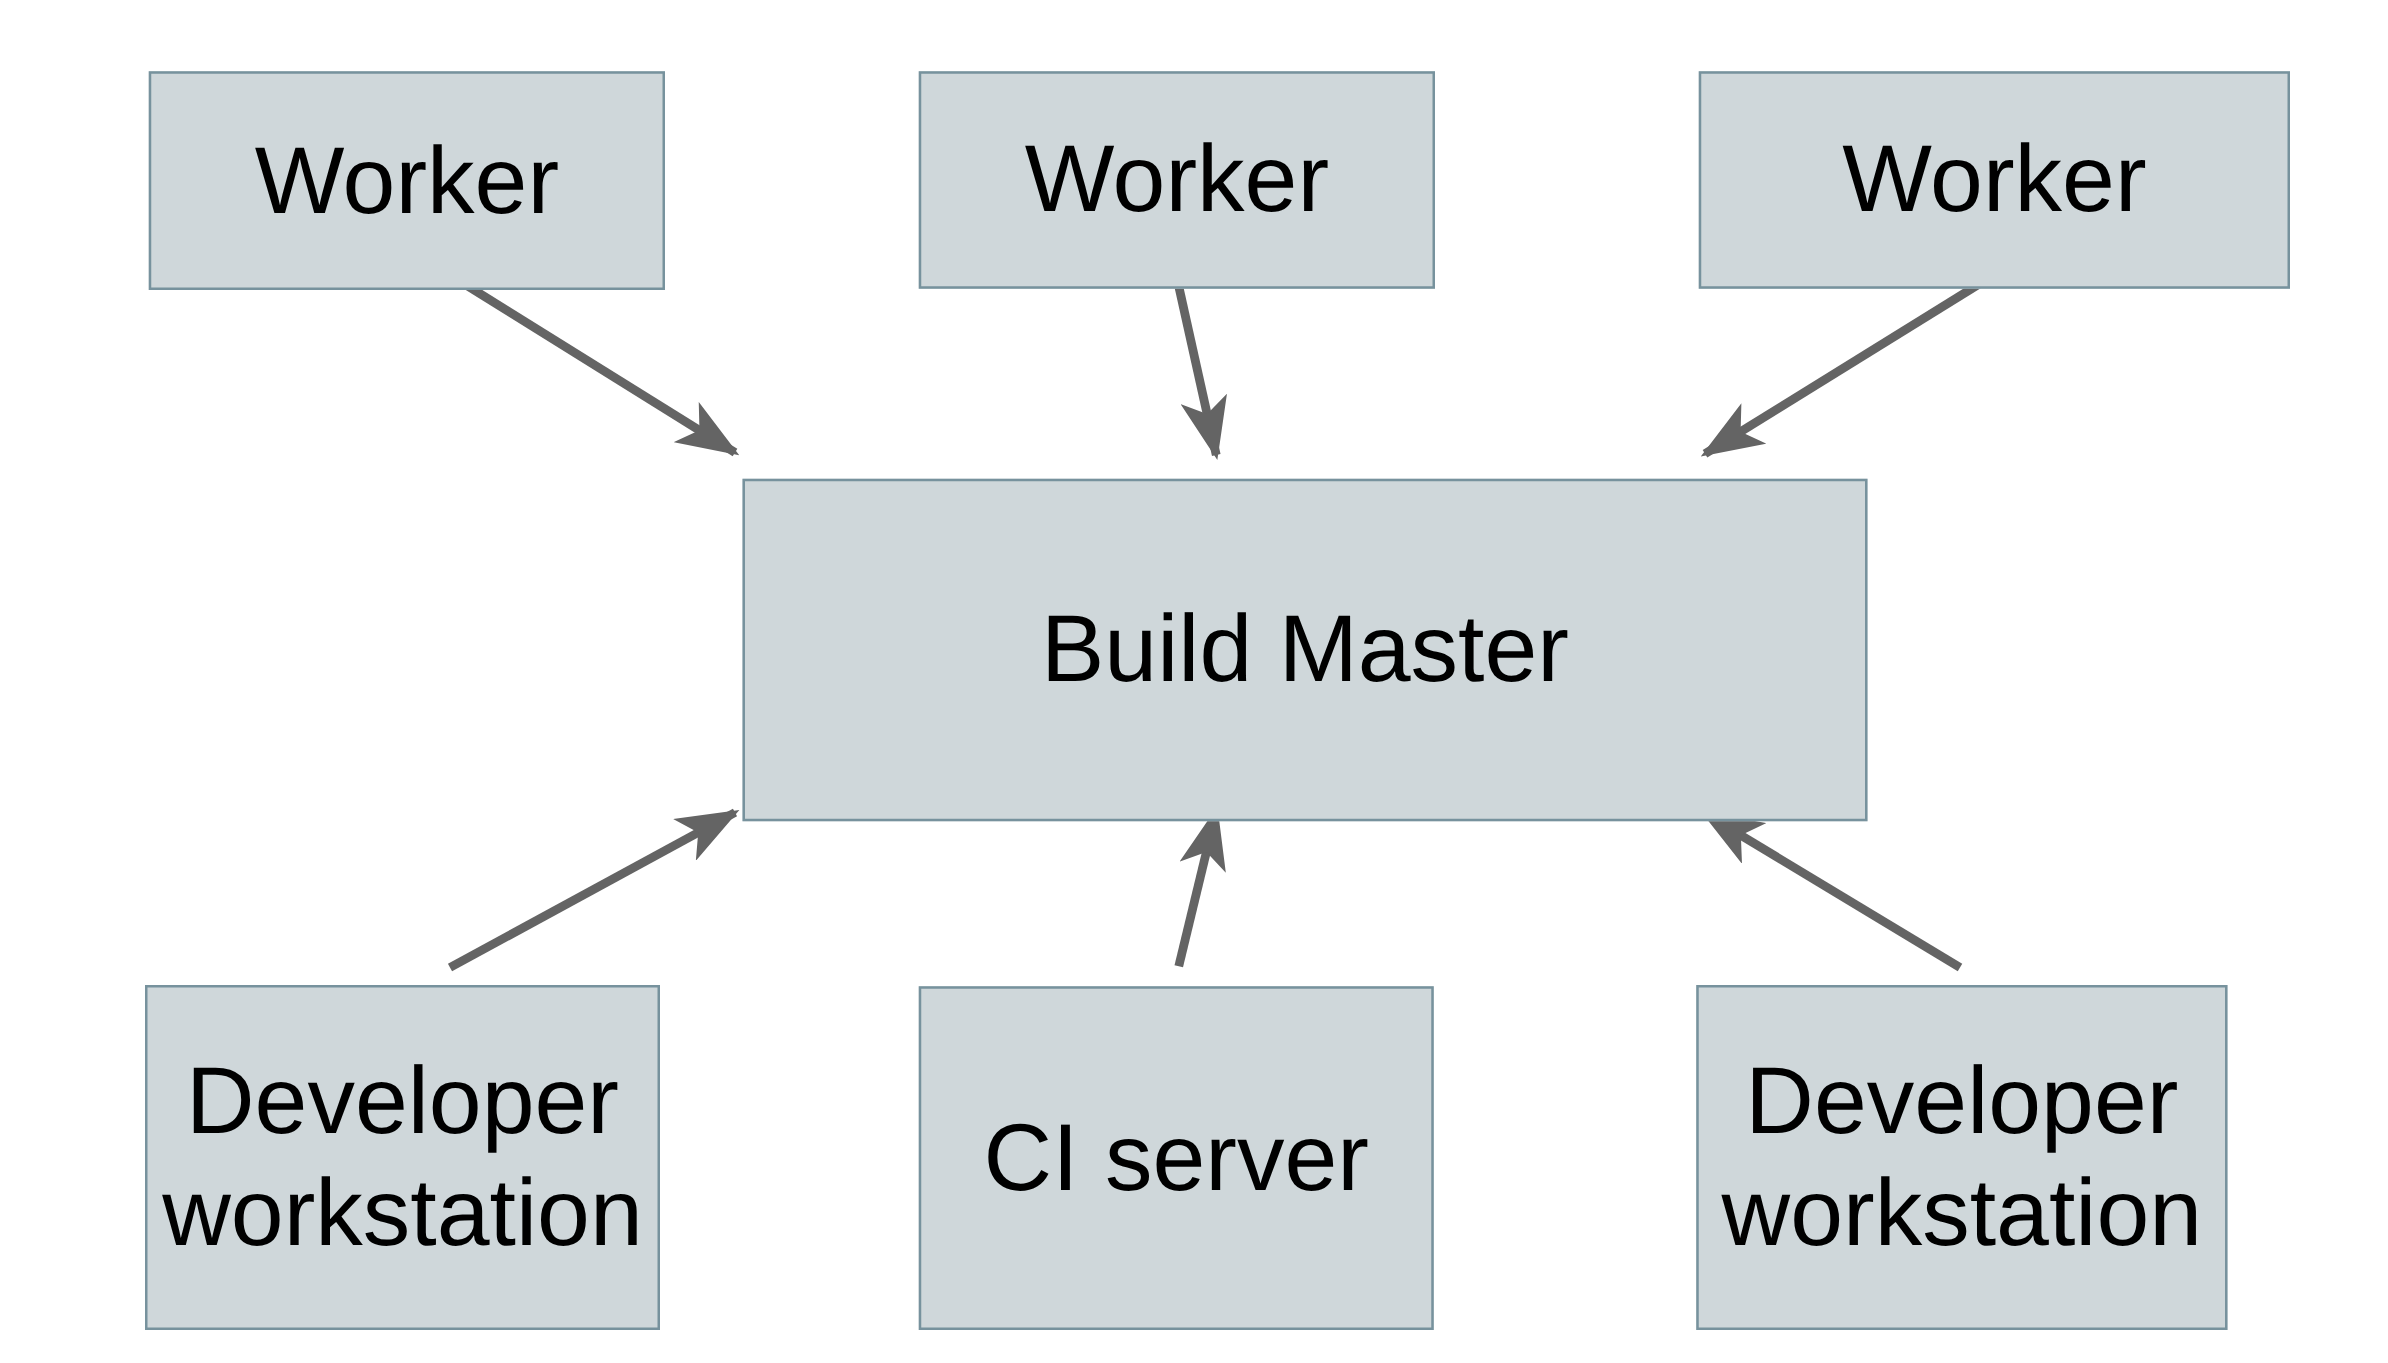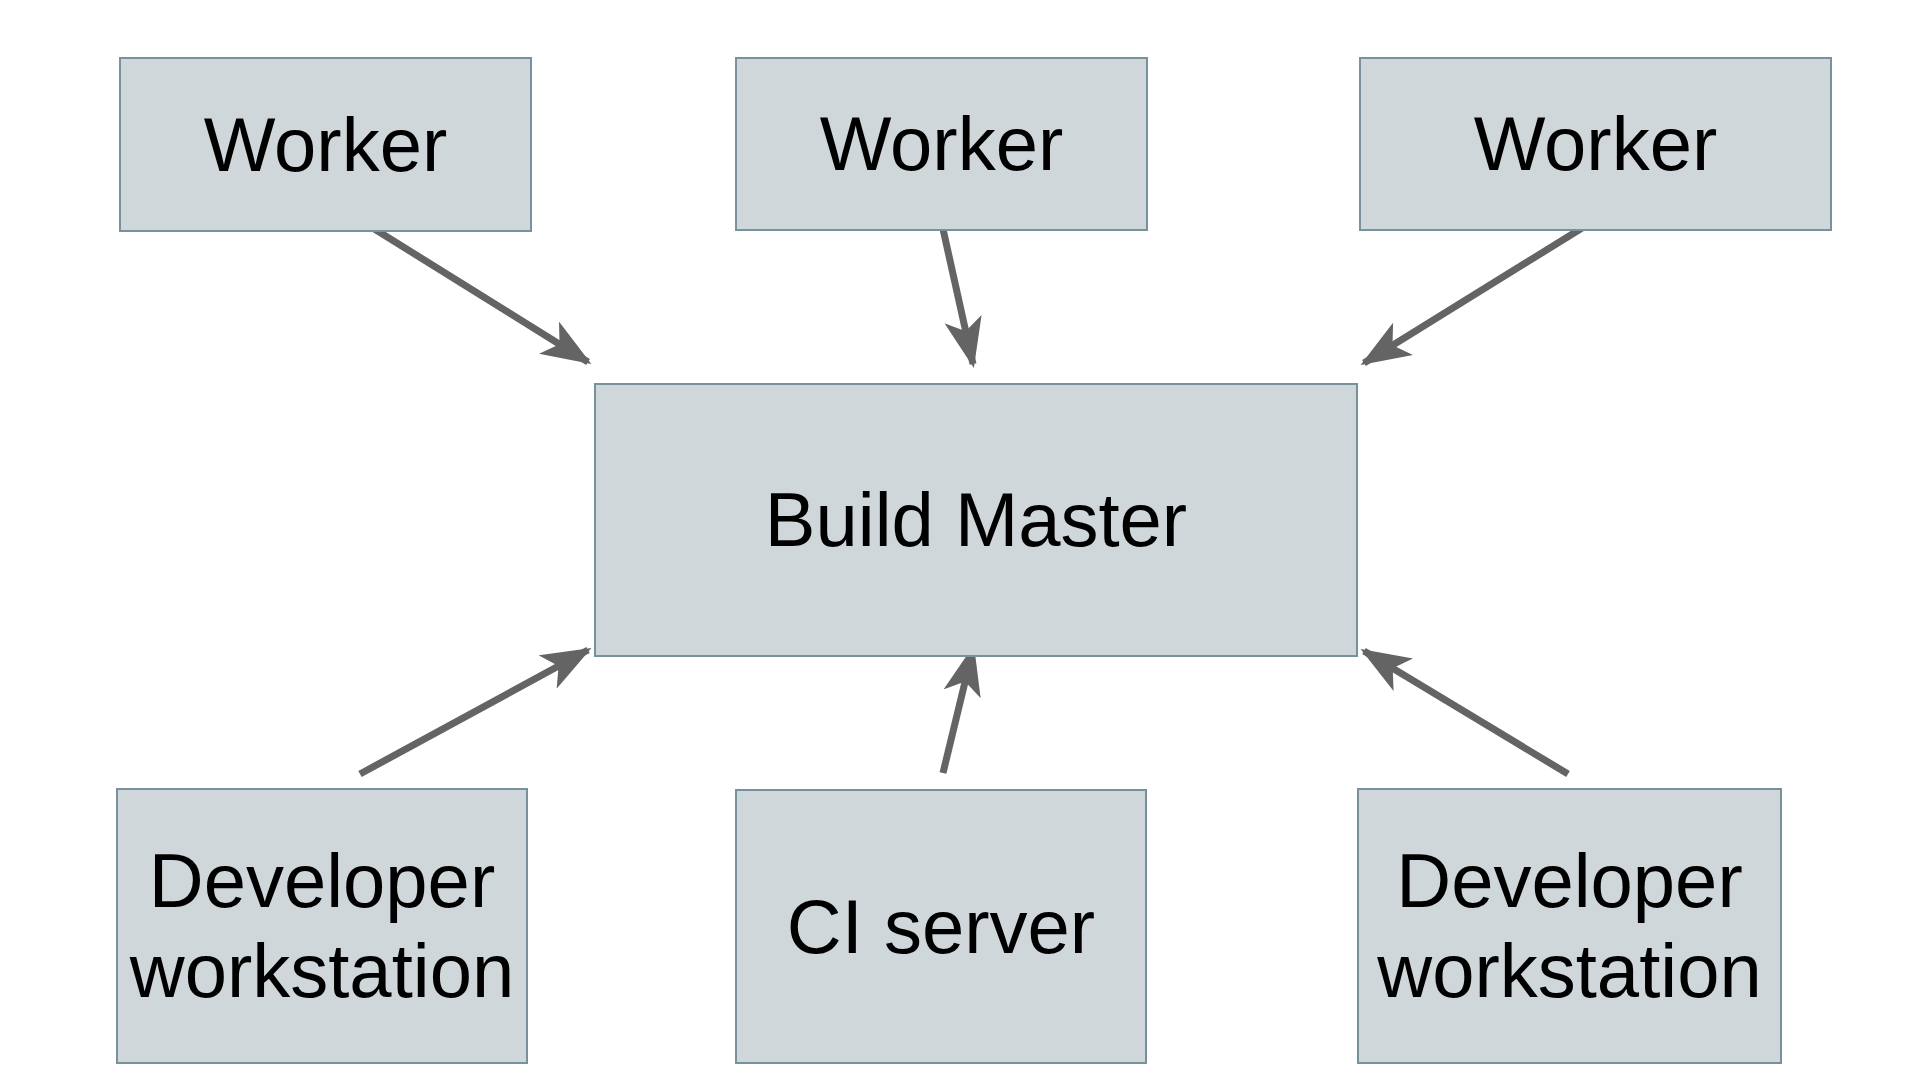--- a/index.html
+++ b/index.html
@@ -46,21 +46,21 @@
   .node .label {
     color: var(--label-color, #000000);
     font-size: 76px;
     line-height: 1.18;
     letter-spacing: 0;
   }
   
   .node-worker-1      { left: 119px;  top: 43px;  width: 413px; height: 175px; }
   .node-worker-2      { left: 735px;  top: 43px;  width: 413px; height: 174px; }
   .node-worker-3      { left: 1359px; top: 43px;  width: 473px; height: 174px; }
-  .node-build-master  { left: 594px;  top: 369px; width: 764px; height: 274px; }
+  .node-build-master  { left: 594px;  top: 369px; width: 900px; height: 274px; }
   .node-dev-left      { left: 116px;  top: 774px; width: 412px; height: 276px; }
   .node-ci-server     { left: 735px;  top: 775px; width: 412px; height: 275px; }
   .node-dev-right     { left: 1357px; top: 774px; width: 425px; height: 276px; }
 </style>
 </head>
 <body>
 
 <div class="canvas">
 
   <svg class="edges-layer" width="1910" height="1090" viewBox="0 0 1910 1090" xmlns="http://www.w3.org/2000/svg">

